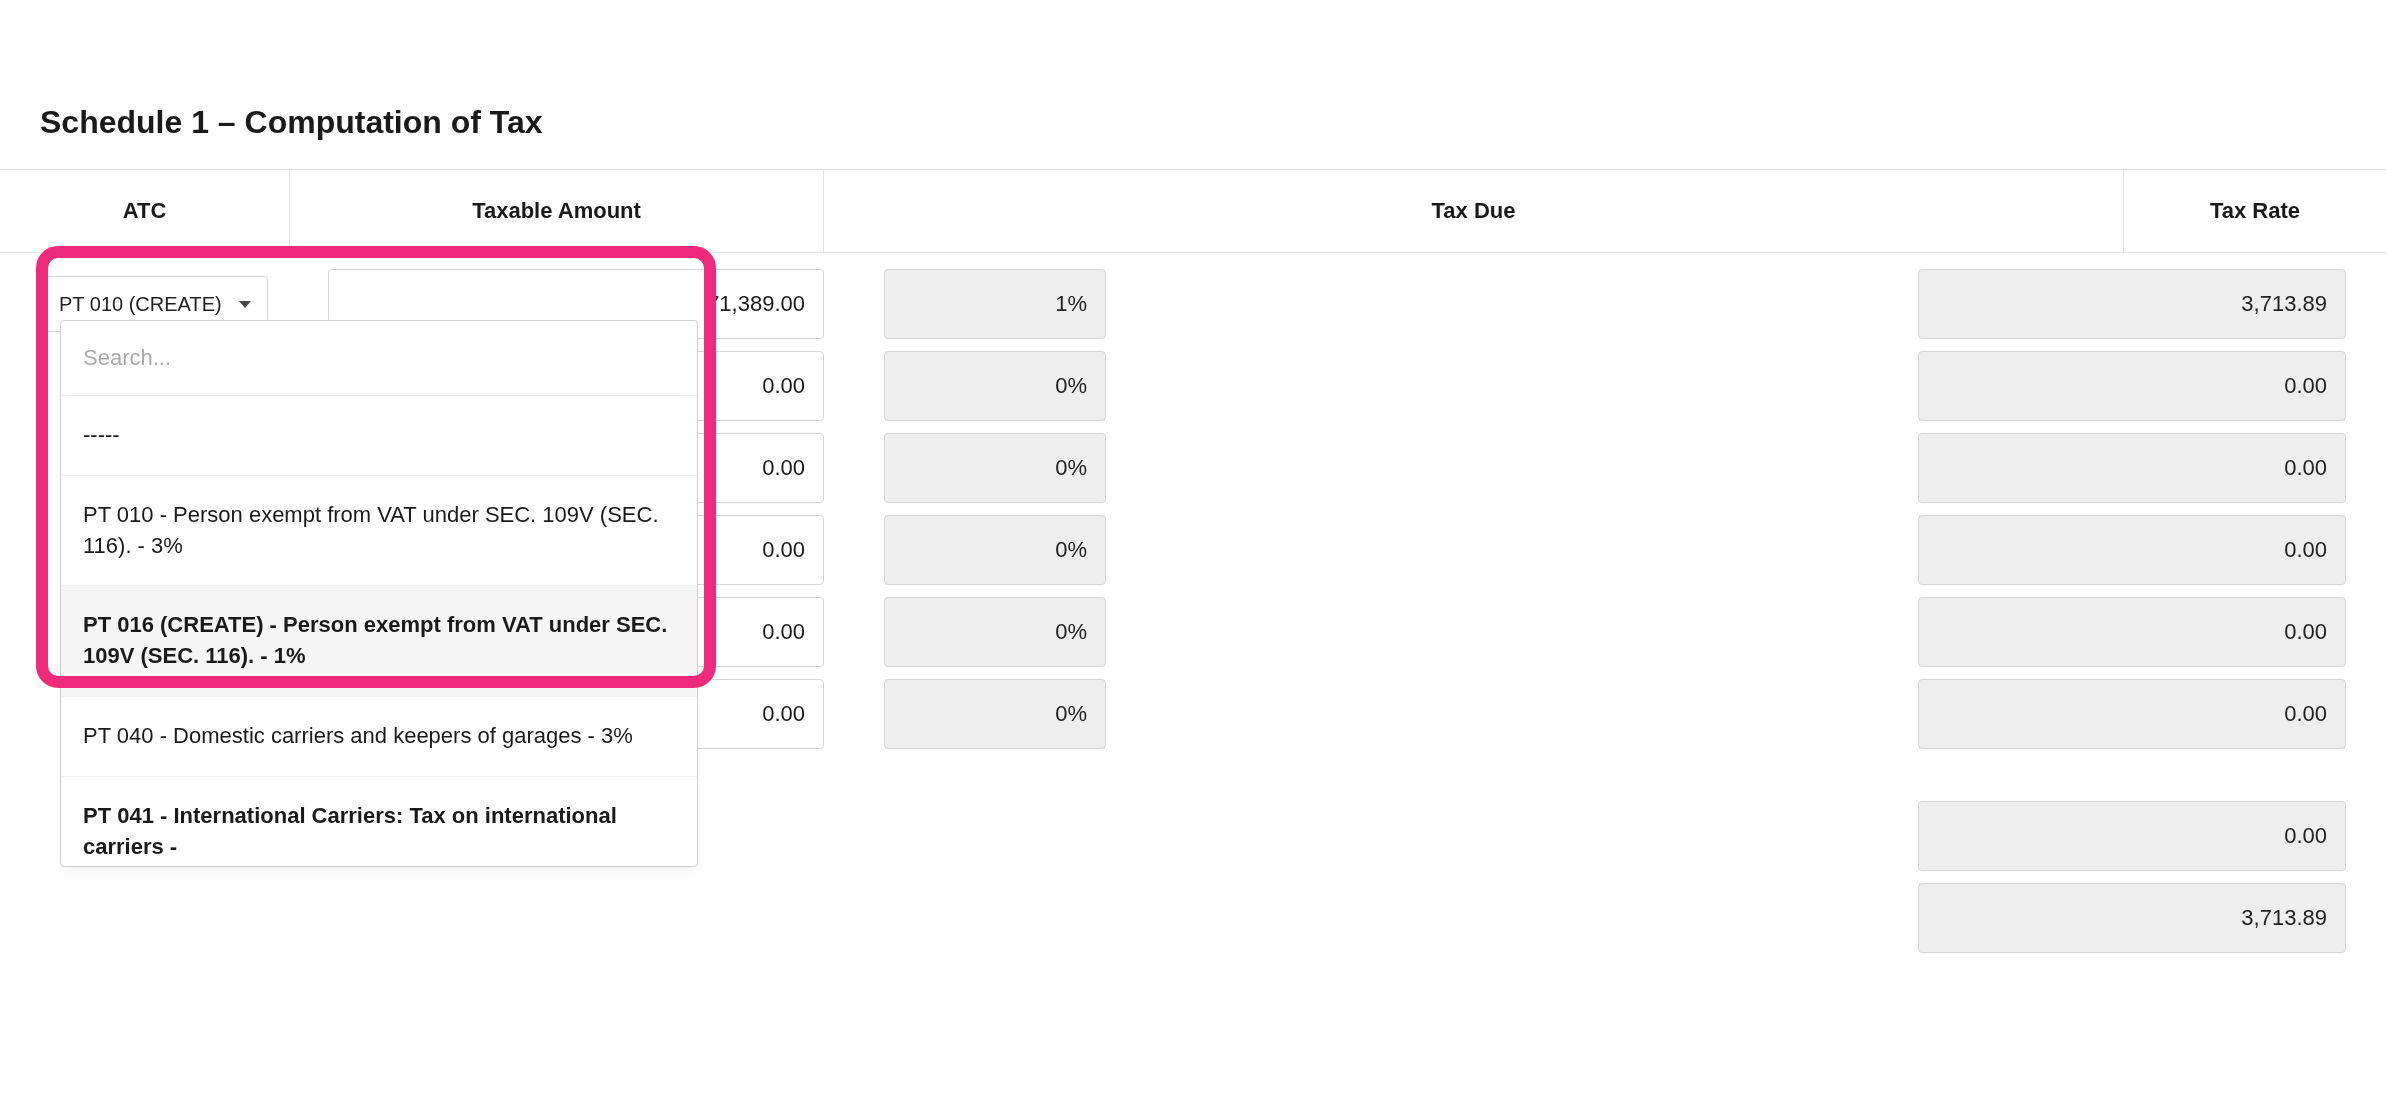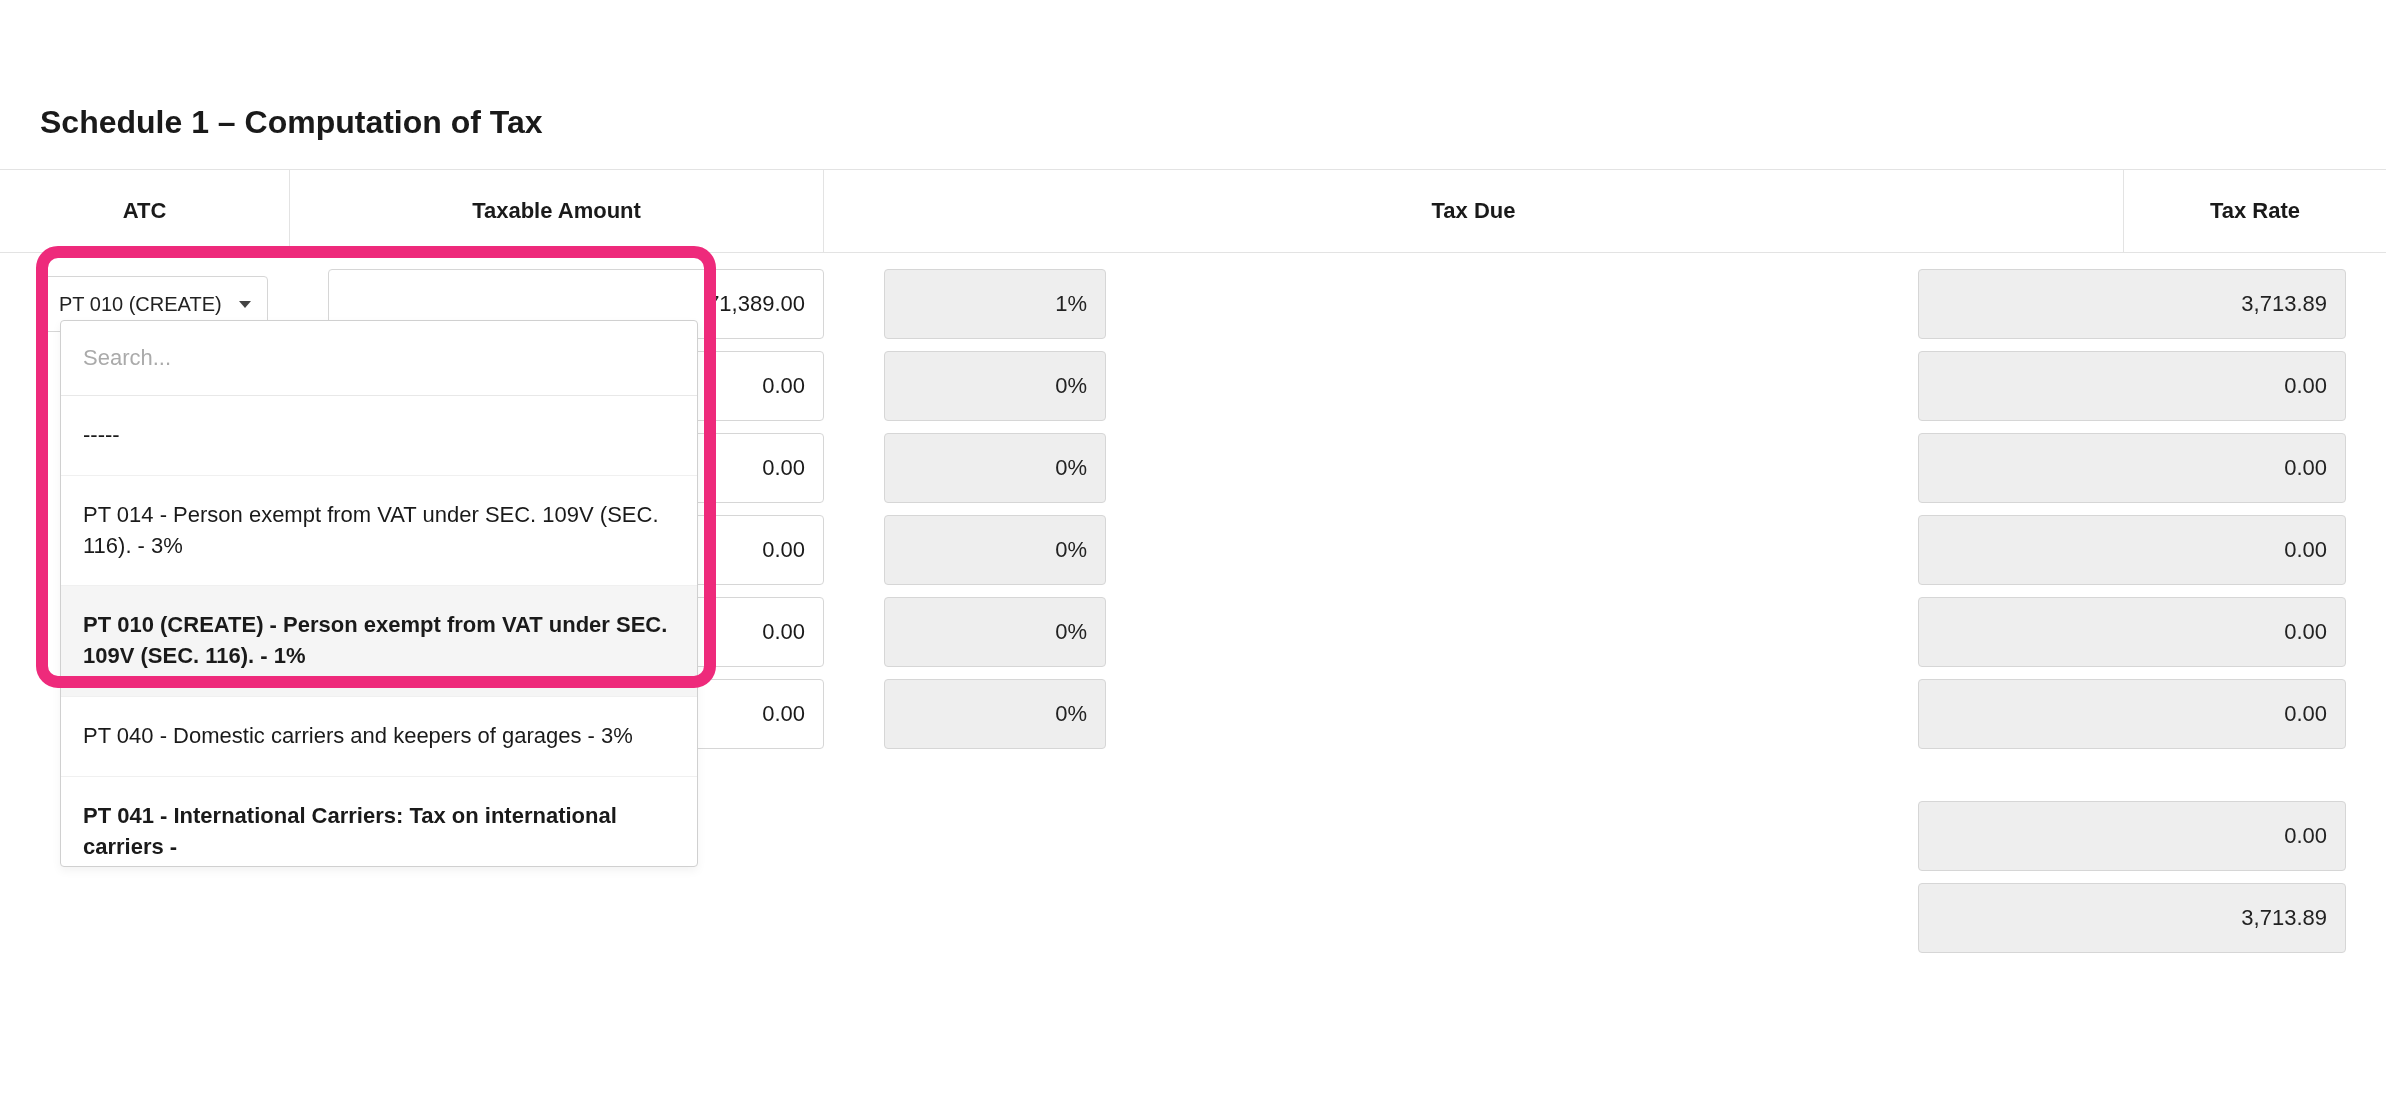--- a/index.html
+++ b/index.html
@@ -220,19 +220,19 @@
       </div>
     </div>
   </div>
 </div>
 
 <div class="dropdown-panel">
   <div class="dropdown-search">
     <input type="text" placeholder="Search..." style="">
   </div>
   <div class="dd-item">-----</div>
-  <div class="dd-item">PT 014 - Person exempt from VAT under SEC. 109V (SEC. 116). - 3%</div>
-  <div class="dd-item sel">PT 010 (CREATE) - Person exempt from VAT under SEC. 109V (SEC. 116). - 1%</div>
+  <div class="dd-item">PT 010 - Person exempt from VAT under SEC. 109V (SEC. 116). - 3%</div>
+  <div class="dd-item sel">PT 016 (CREATE) - Person exempt from VAT under SEC. 109V (SEC. 116). - 1%</div>
   <div class="dd-item">PT 040 - Domestic carriers and keepers of garages - 3%</div>
   <div class="dd-item cut">PT 041 - International Carriers: Tax on international carriers   -</div>
 </div>
 
 <div class="highlight"></div>
 
 </body></html>

